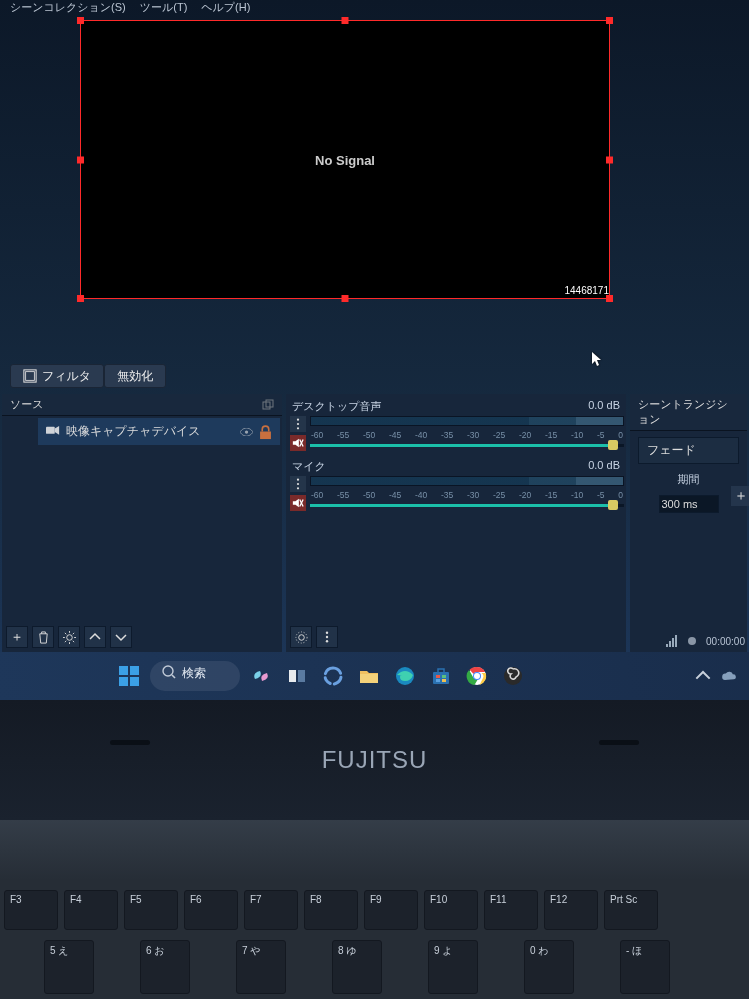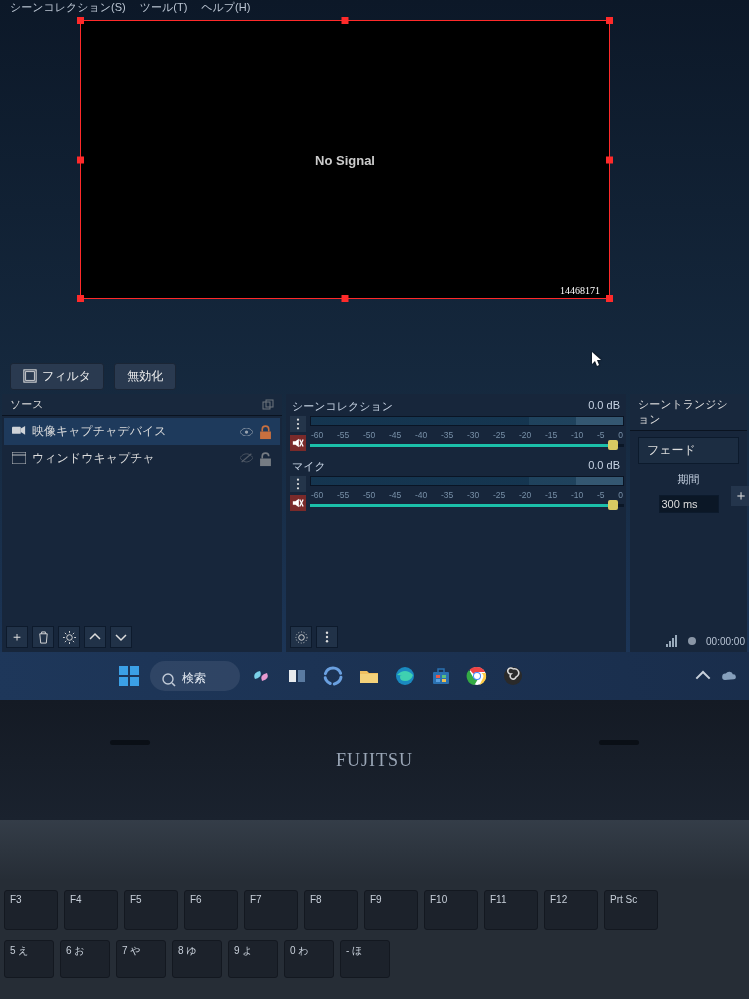--- a/index.html
+++ b/index.html
@@ -41,33 +41,33 @@
 .h-bm { left: 50%; bottom: -4px; transform: translateX(-50%); }
 .h-ml { left: -4px; top: 50%; transform: translateY(-50%); }
 .h-mr { right: -4px; top: 50%; transform: translateY(-50%); }
 .no-signal {
   position: absolute;
   left: 50%; top: 50%; transform: translate(-50%,-50%);
   color: #ccc; font-size: 13px; font-weight: bold;
 }
 .resolution {
   position: absolute;
-  right: 9px; bottom: 2px;
-  color: #fff; font-size: 10px; font-family: Liberation Serif, serif;
+  right: 0; bottom: 2px;
+  color: #fff; font-size: 10px;
 }
 .cursor-img {
   position: absolute; left: 592px; top: 352px;
   width: 12px; height: 16px; color: #fff;
 }
 .cursor-img svg { filter: drop-shadow(0 0 1px #000); }
 
 .toolbar {
   position: absolute;
   top: 360px; left: 6px; right: 6px;
-  display: flex; gap: 10px; align-items: center;
+  display: flex; 
   padding: 4px 4px;
   height: 32px;
 }
 .tbtn {
   background: #2a3a50;
   border: 1px solid #1a2535;
   color: #eee; font-size: 12px;
   padding: 4px 12px;
   border-radius: 3px;
   display: flex; align-items: center; gap: 5px;
@@ -95,20 +95,21 @@
   border-bottom: 1px solid #0a1320;
 }
 .popout { width: 12px; height: 12px; opacity: .6; }
 .panel-body { flex: 1; padding: 2px; overflow: hidden; }
 
 
 .src-item {
   display: flex; align-items: center; gap: 6px;
   padding: 5px 8px;
   font-size: 12px;
+  margin-left: 34px;
 }
 .src-item.sel { background: #1e3a5c; }
 .src-icon { width: 14px; height: 14px; opacity: .85; }
 .src-spacer { flex: 1; }
 .eye, .lock { width: 13px; height: 13px; opacity: .65; }
 .eye.off { opacity: .4; }
 .lock.locked { opacity: .85; color: #e87a3a; }
 .src-toolbar {
   display: flex; gap: 4px; padding: 4px;
 }
@@ -190,21 +191,21 @@
   padding: 0 8px;
   gap:6px;
 }
 .taskbar .spacer1 { width:100px; }
 .start {
   width:30px; height:30px;
   display:flex; align-items:center; justify-content:center;
 }
 .start svg { width:22px; height:22px; }
 .search-box {
-  display:flex; align-items:flex-end; gap:6px;
+  display:flex; align-items:flex-start; gap:6px;
   background: rgba(60,80,110,.6);
   border-radius: 16px;
   padding: 4px 12px;
   height:30px;
   min-width:90px;
 }
 .search-box .si { width:14px; height:14px; opacity:.8; }
 .search-box span { font-size:12px; color:#e6ecf4; }
 .tb-icon {
   width:30px; height:30px;
@@ -216,22 +217,22 @@
 .tray svg { width:16px; height:16px; opacity:.85; }
 
 
 .bezel {
   position:absolute; top:700px; left:0; right:0;
   height:120px;
   background: linear-gradient(180deg, #141a24, #1a222e);
   display:flex; align-items:center; justify-content:center;
 }
 .brand {
-  color:#9aa6b6; font-size:18px; letter-spacing:1px;
-  font-family: Liberation Serif, serif;
+  color:#9aa6b6; font-size:24px; letter-spacing:1px;
+  font-family: Liberation Sans, sans-serif;
 }
 .lid-slot {
   position:absolute; width:40px; height:5px;
   background:#0a0f16; border-radius:3px;
   top:740px;
 }
 .lid-slot.left { left:110px; } .lid-slot.right { right:110px; }
 .kb-hinge {
   position:absolute; top:820px; left:0; right:0; height:60px;
   background: linear-gradient(180deg, #343d48, #262d36);
@@ -245,21 +246,21 @@
 .key {
   background:#1c222b;
   border:1px solid #131820;
   border-radius:3px;
   min-width:54px; height:40px;
   color:#c8d0da; font-size:10px;
   padding:3px 5px;
   position:relative;
 }
 .keyboard.row2 { top:930px; }
-.keyboard.row2 .key { height:38px; min-width:50px; }
+.keyboard.row2 .key { height:54px; min-width:50px;margin-left:40px; }
 </style>
 </head>
 <body>
 
 <div class="screen">
 
   <div class="menubar">
     <span>シーンコレクション(S)</span>
     <span>ツール(T)</span>
     <span>ヘルプ(H)</span>
@@ -327,42 +328,20 @@
                 <circle cx="8" cy="5" r="2" fill="#ddd"></circle>
               </svg>
           </span>
           <span class="lock locked">
             <svg viewBox="0 0 12 14">
                 <rect x="1" y="6" width="10" height="7" fill="currentColor"></rect>
                 <path d="M3 6 V4 a3 3 0 0 1 6 0 V6" fill="none" stroke="currentColor" stroke-width="1.5"></path>
               </svg>
           </span>
         </div>
-        <div class="src-item">
-          <span class="src-icon">
-            <svg viewBox="0 0 14 12">
-                <rect x="0" y="0" width="14" height="12" fill="none" stroke="#ddd"></rect>
-                <line x1="0" y1="3" x2="14" y2="3" stroke="#ddd"></line>
-              </svg>
-          </span>
-          <span>ウィンドウキャプチャ</span>
-          <span class="src-spacer"></span>
-          <span class="eye off">
-            <svg viewBox="0 0 16 12">
-                <path d="M8 1 C3 1 0 6 0 6 S3 11 8 11 S16 6 16 6 S13 1 8 1 Z" fill="none" stroke="#aaa"></path>
-                <line x1="2" y1="11" x2="14" y2="1" stroke="#aaa" stroke-width="1.5"></line>
-              </svg>
-          </span>
-          <span class="lock">
-            <svg viewBox="0 0 12 14">
-                <rect x="1" y="6" width="10" height="7" fill="#aaa"></rect>
-                <path d="M3 6 V4 a3 3 0 0 1 6 0" fill="none" stroke="#aaa" stroke-width="1.5"></path>
-              </svg>
-          </span>
-        </div>
       </div>
       <div class="src-toolbar">
         <div class="sq">＋</div>
         <div class="sq">
           <svg width="13" height="13" viewBox="0 0 12 14">
               <path d="M2 3 h8 l-1 10 h-6 Z M4 3 V1 h4 v2" fill="none" stroke="#ddd"></path>
             </svg>
         </div>
         <div class="sq">
           <svg width="13" height="13" viewBox="0 0 14 14">
@@ -381,21 +360,21 @@
             </svg>
         </div>
       </div>
     </div>
 
     <div class="panel">
       <div class="panel-body">
         <div id="mixer-root">
             <div class="chan">
     <div class="chan-head">
-      <span>シーンコレクション</span>
+      <span>デスクトップ音声</span>
       <span>0.0 dB</span>
     </div>
     <div class="chan-row">
       <div class="chan-btns">
         <div class="dots-btn">
           <svg width="10" height="12" viewBox="0 0 4 14">
                       <circle cx="2" cy="2" r="1.3" fill="#ddd"></circle>
                       <circle cx="2" cy="7" r="1.3" fill="#ddd"></circle>
                       <circle cx="2" cy="12" r="1.3" fill="#ddd"></circle>
                     </svg>

